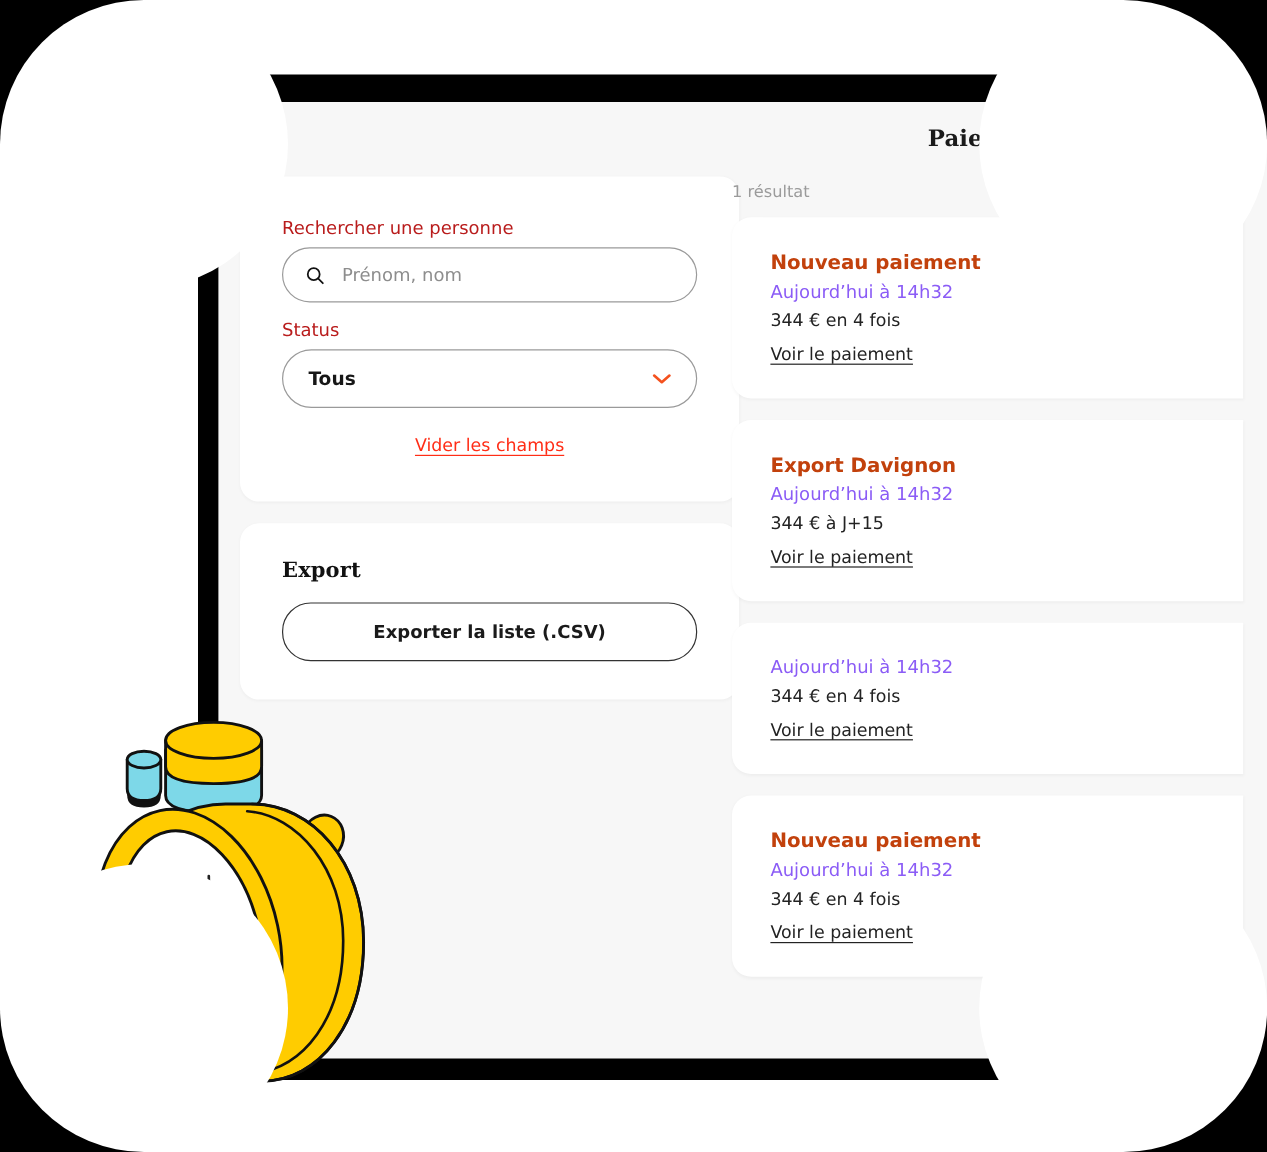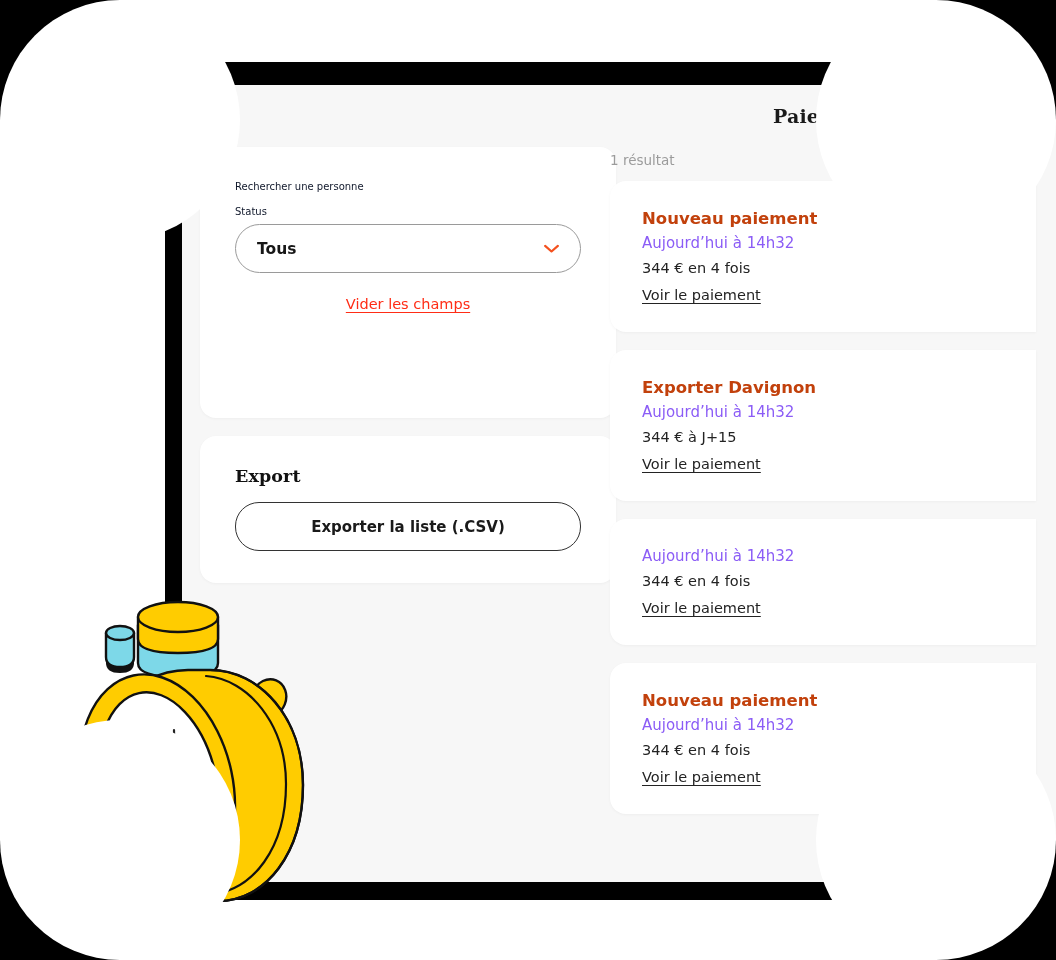--- a/index.html
+++ b/index.html
@@ -120,22 +120,22 @@
   }
   .card-title {
     font-family: "DejaVu Serif", serif;
     font-weight: bold;
     font-size: 17.5px;
     color: #111111;
     margin: 0 0 19px 0;
     letter-spacing: .1px;
   }
   .field-label {
-    font-size: 10px;
-    color: #0f172a;
+    font-size: 15px;
+    color: #b91c1c;
     margin: 0 0 7px 0;
   }
   .field-label.spaced { margin-top: 14px; }
 
   .search-box {
     display: flex;
     align-items: center;
     height: 46px;
     border: 1px solid #9a9a9a;
     border-radius: 23px;
@@ -275,20 +275,27 @@
     </div>
 
     <div class="screen-body">
 
       <div class="left-col">
 
         <div class="card filter-card">
 
           <div class="field-label">Rechercher une personne</div>
 
+          <div class="search-box">
+            <svg class="search-icon" viewBox="0 0 24 24" fill="none" stroke="#111111" stroke-width="2.1" stroke-linecap="round">
+              <circle cx="10.5" cy="10.5" r="7"></circle>
+              <line x1="15.6" y1="15.6" x2="21.2" y2="21.2"></line>
+            </svg>
+            <span class="search-placeholder">Prénom, nom</span>
+          </div>
 
 
 
           <div class="field-label spaced">Status</div>
 
           <div class="select-box">
             <span class="select-value">Tous</span>
             <svg class="chevron" viewBox="0 0 20 12" fill="none" stroke="#F4511E" stroke-width="2.6" stroke-linecap="round" stroke-linejoin="round">
               <polyline points="2.5,3 10,9.5 17.5,3"></polyline>
             </svg>
@@ -311,21 +318,21 @@
         <div class="result-count">1 résultat</div>
 
         <div class="payment-card">
           <div class="pay-name">Nouveau paiement</div>
           <div class="pay-when">Aujourd’hui à 14h32</div>
           <div class="pay-amount">344 € en 4 fois</div>
           <span class="pay-link">Voir le paiement</span>
         </div>
 
         <div class="payment-card">
-          <div class="pay-name">Exporter Davignon</div>
+          <div class="pay-name">Export Davignon</div>
           <div class="pay-when">Aujourd’hui à 14h32</div>
           <div class="pay-amount">344 € à J+15</div>
           <span class="pay-link">Voir le paiement</span>
         </div>
 
         <div class="payment-card">
           <div class="pay-when">Aujourd’hui à 14h32</div>
           <div class="pay-amount">344 € en 4 fois</div>
           <span class="pay-link">Voir le paiement</span>
         </div>

